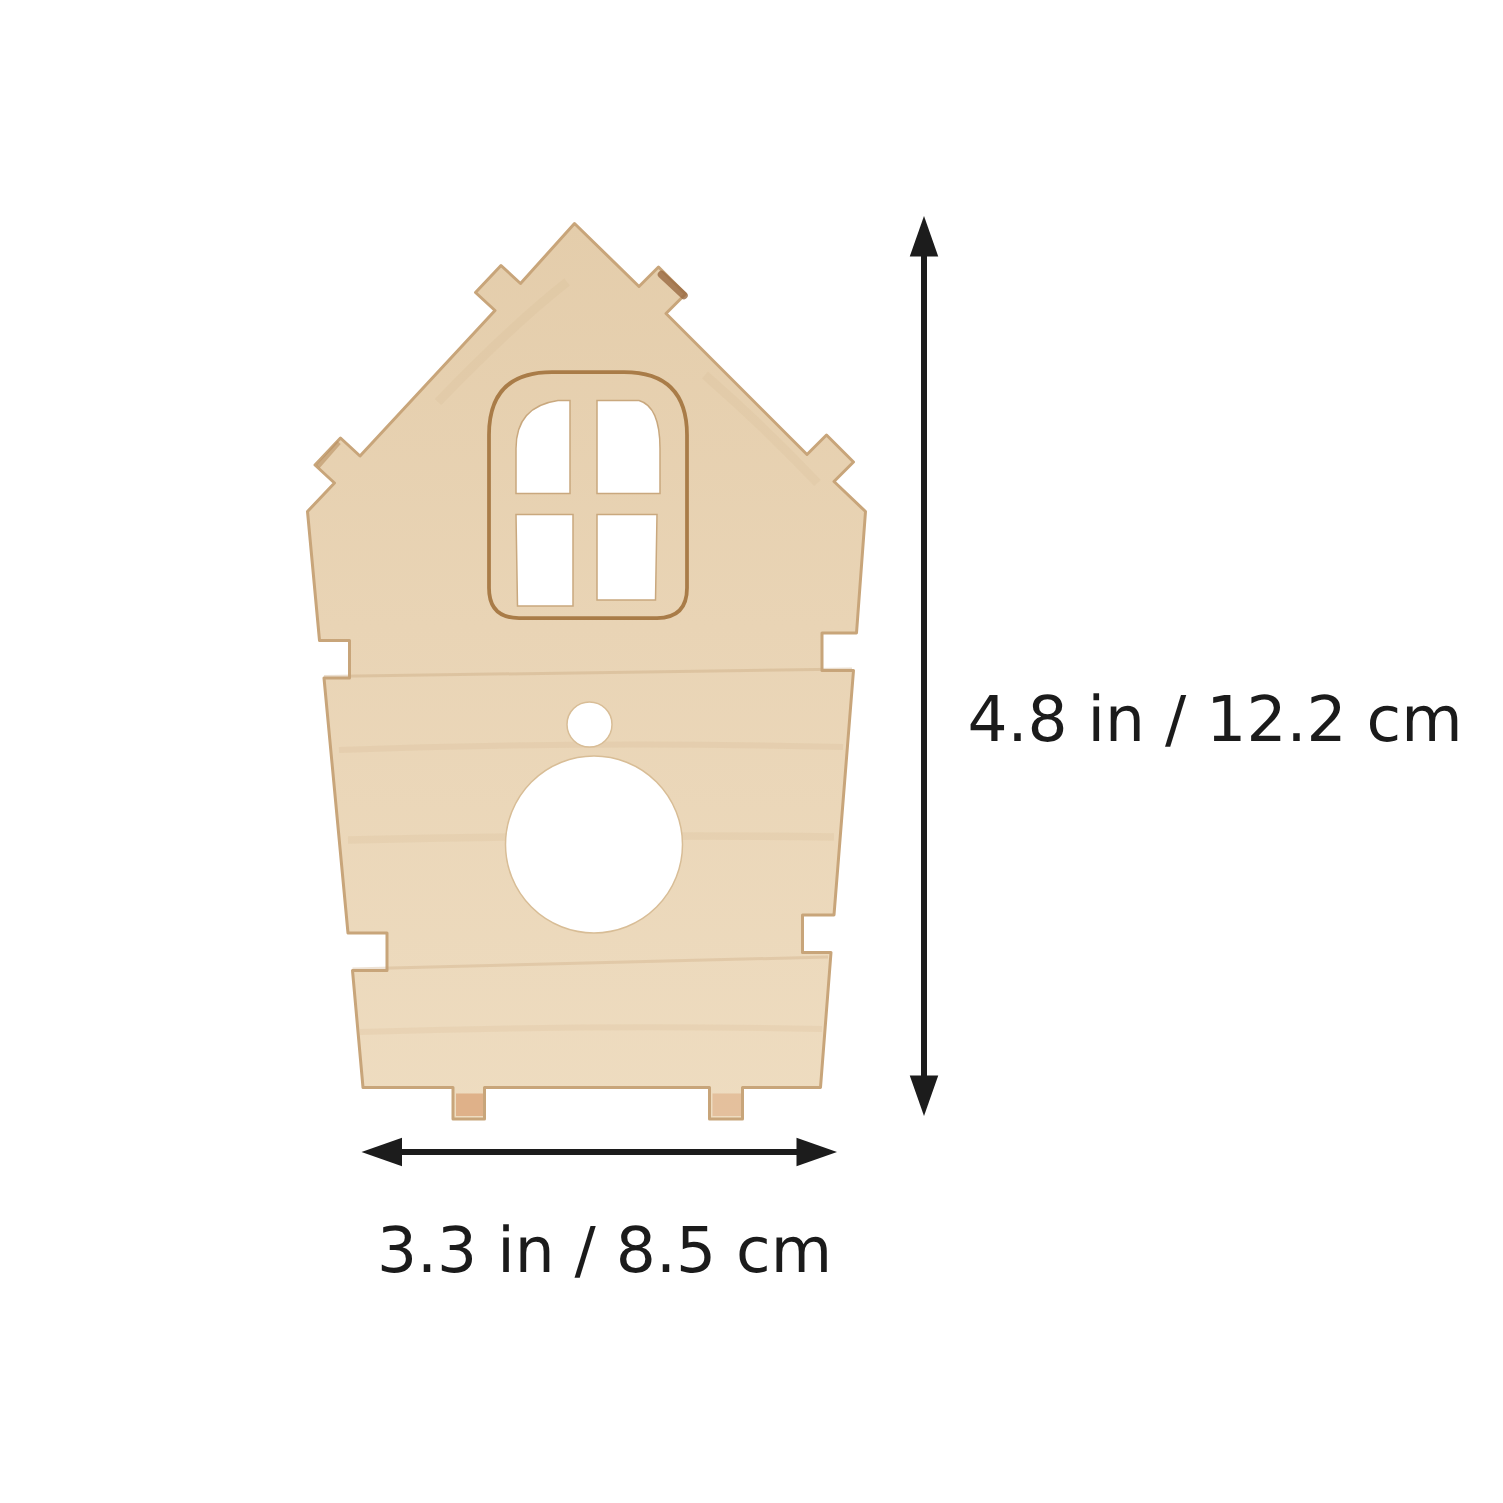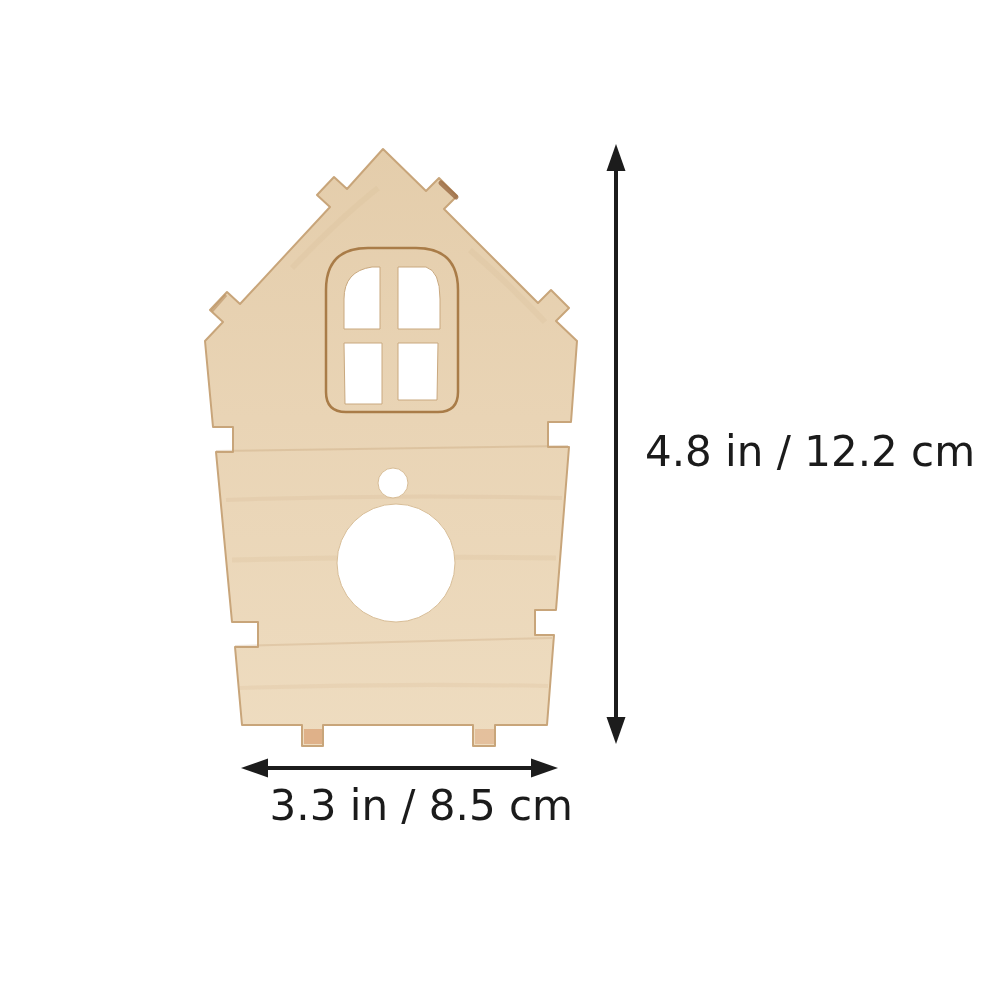--- a/index.html
+++ b/index.html
@@ -21,31 +21,31 @@
     top: 0;
   }
   .dim-label {
     position: absolute;
     color: #1b1b1b;
     font-size: 42px;
     line-height: 56px;
     text-align: center;
     letter-spacing: 0px;
     white-space: nowrap;
+    margin-top: 28px;
   }
   .dim-height {
     left: 640px;
     top: 424px;
     width: 340px;
   }
   .dim-width {
     left: 233px;
     top: 778px;
     width: 340px;
-    text-align: right;
   }
 </style>
 </head>
 <body>
 
 <div class="canvas">
 
   <svg class="figure-svg" width="1002" height="1002" viewBox="0 0 1002 1002">
     <defs>
       <linearGradient id="woodgrad" x1="0" y1="0" x2="0" y2="1">

